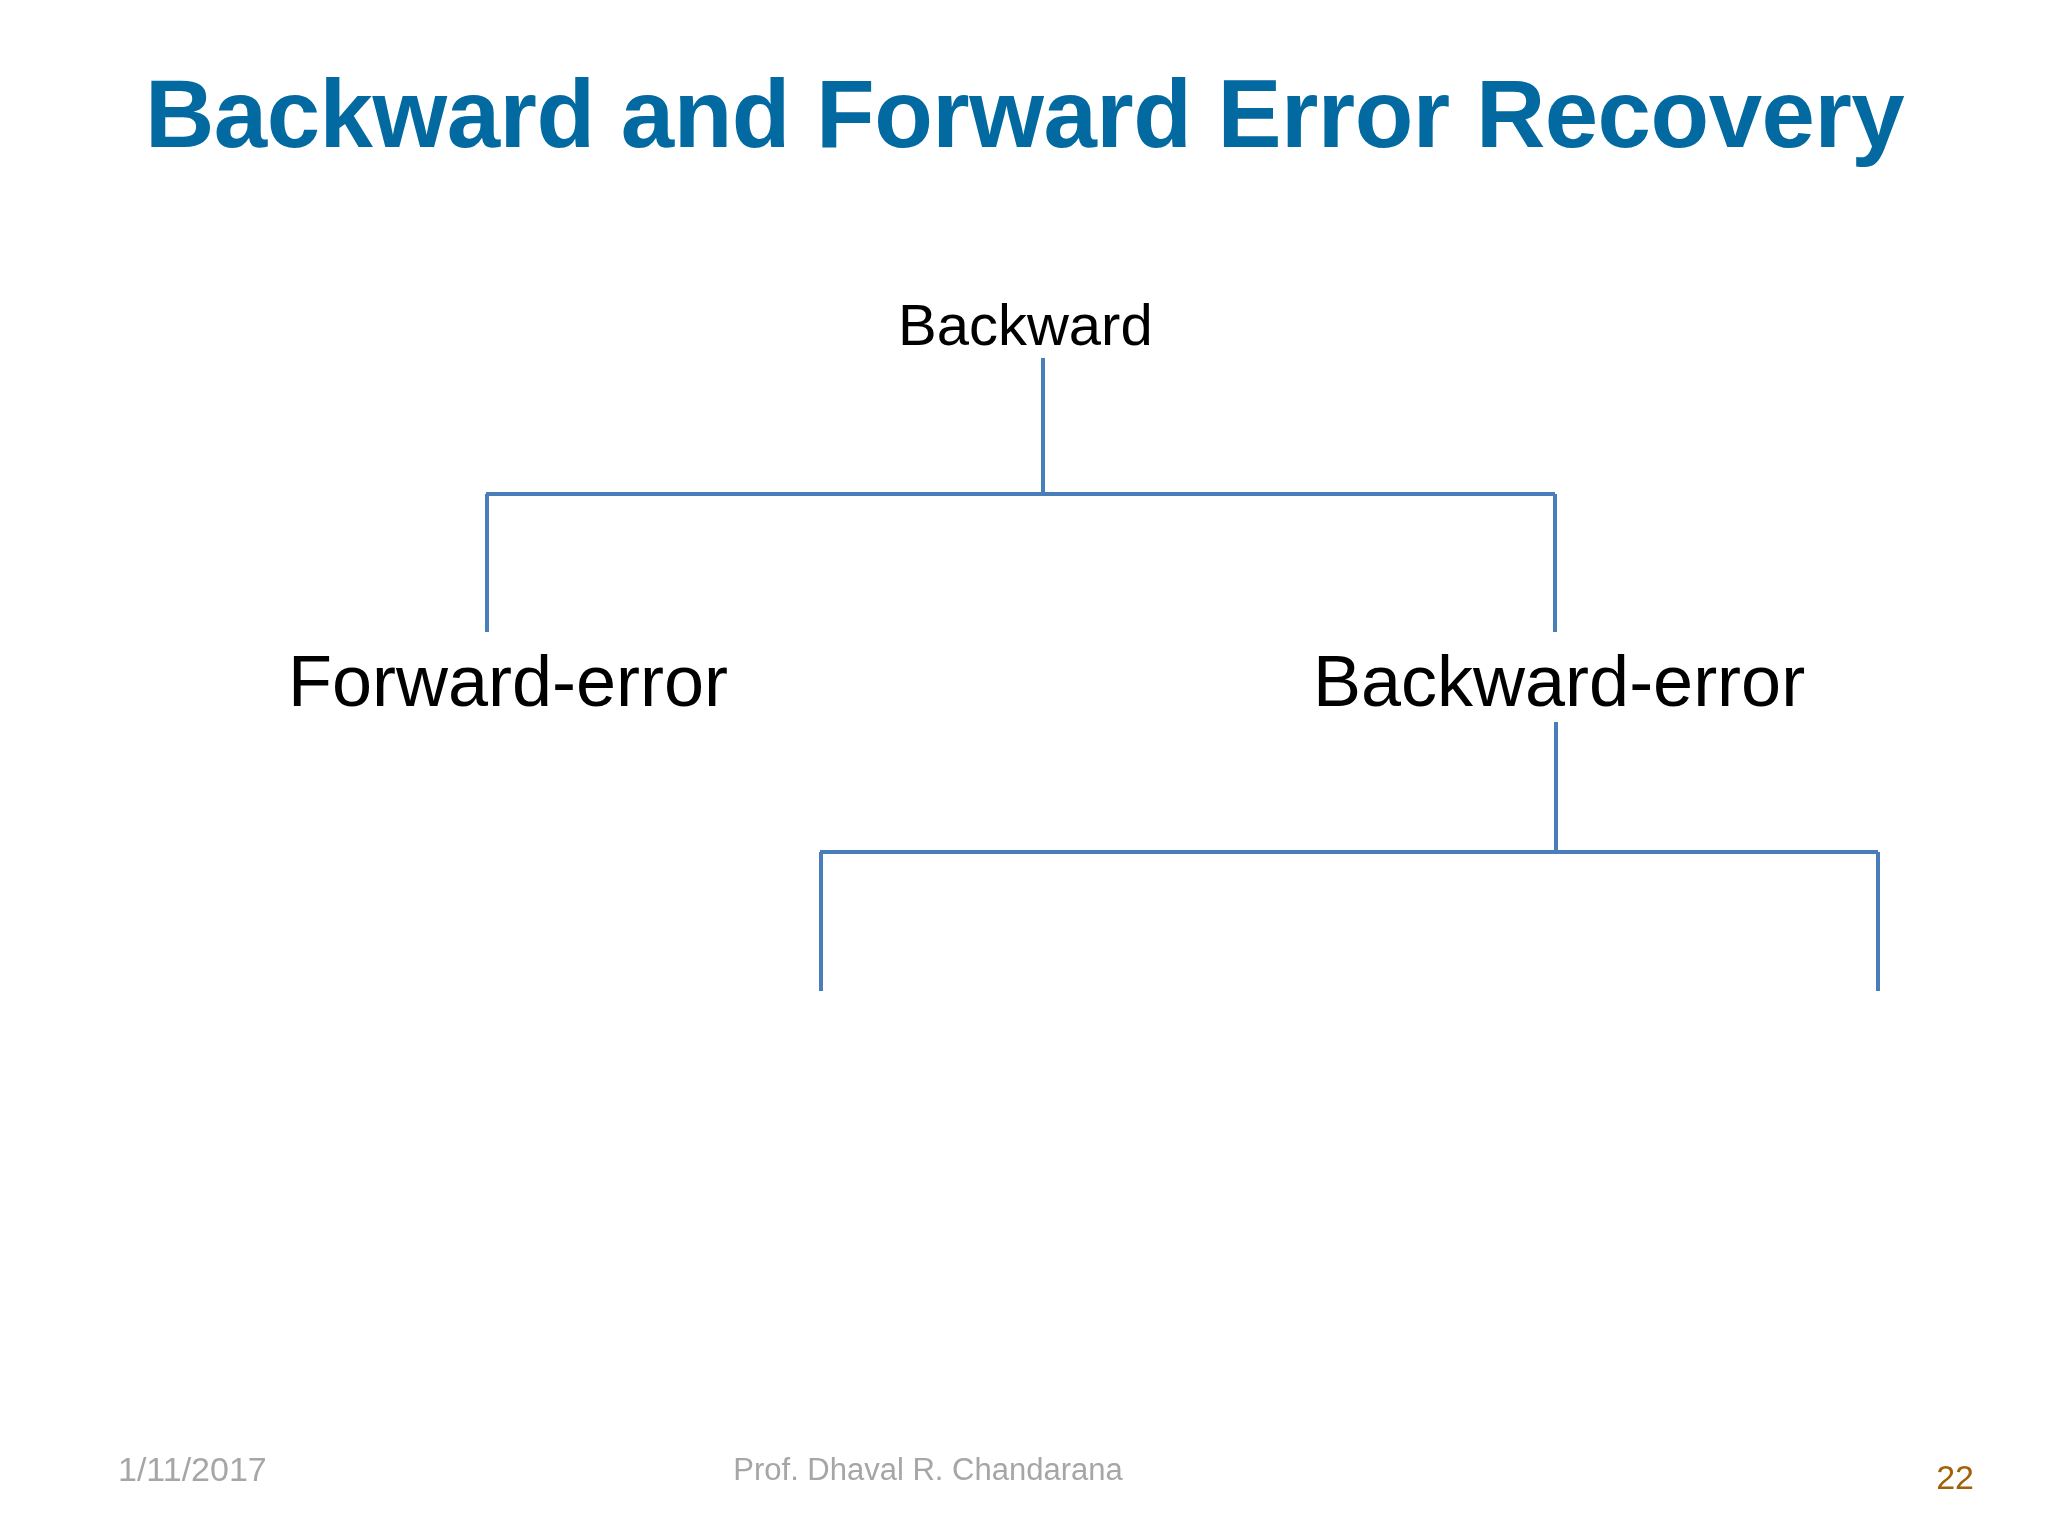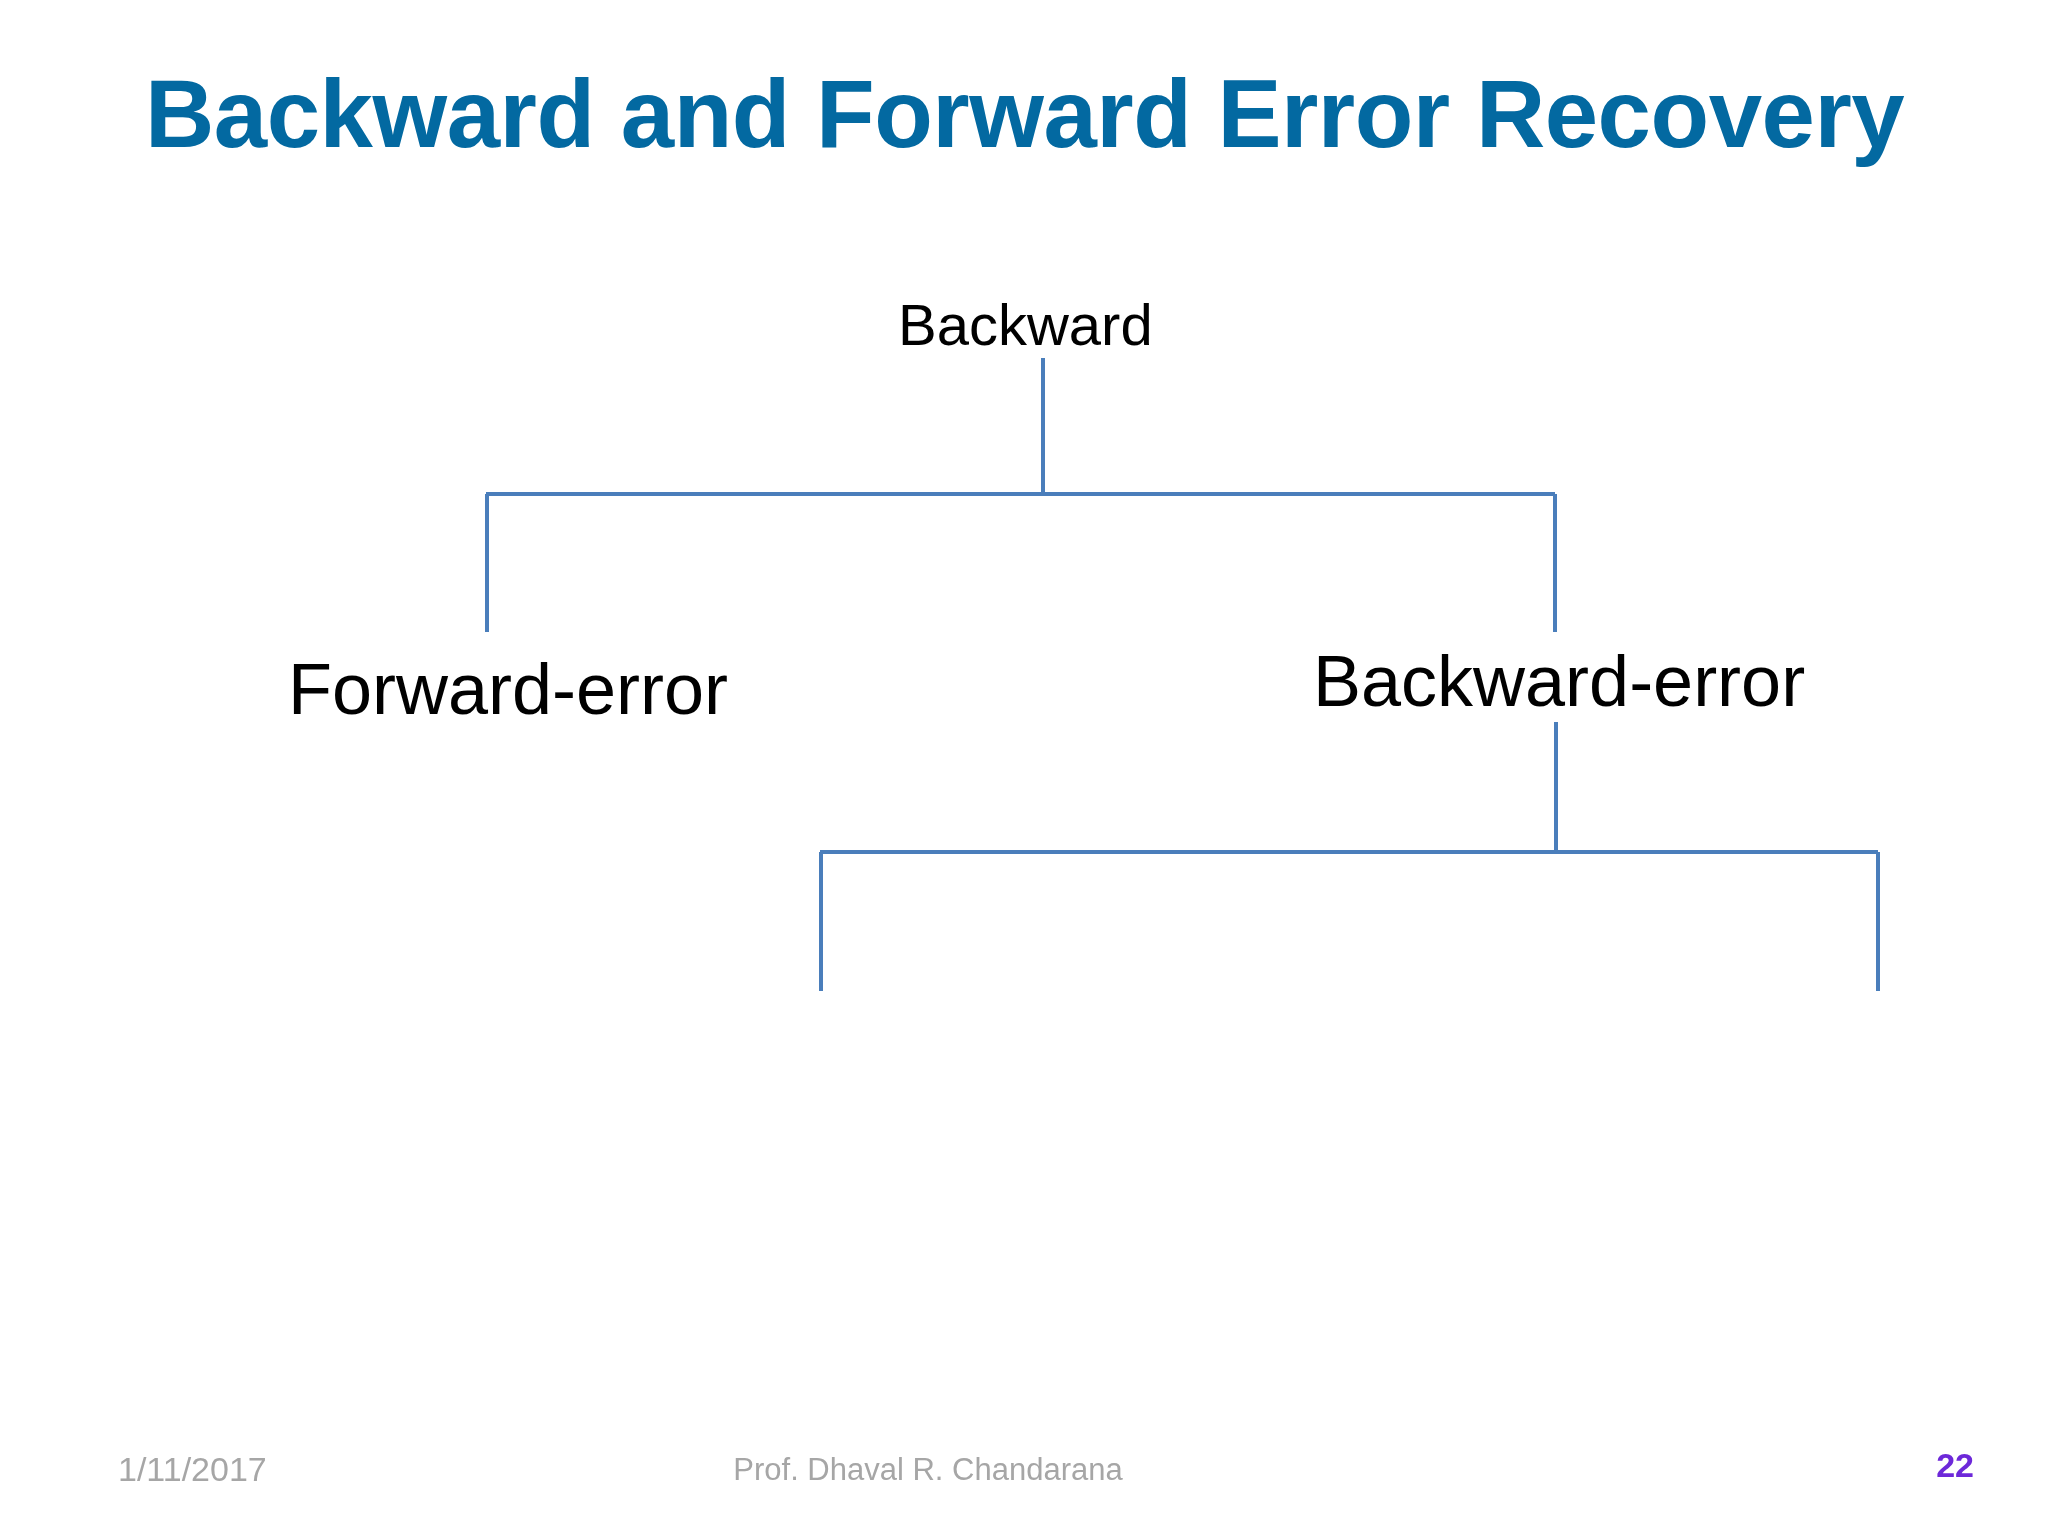--- a/index.html
+++ b/index.html
@@ -48,21 +48,21 @@
   .node-root {
     font-size: 58px;
     left: 898px;
     top: 296px;
   }
   
   .node-l2 {
     font-size: 72px;
     top: 645px;
   }
-  .node-forward  { left: 288px; margin-top: 8px; }
+  .node-forward  { left: 288px; }
   .node-backward { left: 1313px; }
   
   .node-l3 {
     font-size: 72px;
     top: 1027px;
   }
   .node-operational { left: 460px; }
   .node-state       { left: 1578px; }
 
   
@@ -94,23 +94,22 @@
     position: absolute;
     left: 0;
     top: 6px;
     width: 1856px;
     text-align: center;
     font-size: 31px;
   }
   #footer-slide-number {
     position: absolute;
     right: 74px;
-    top: 0;
-    color: #6d28d9;
-    font-weight: bold;
+    top: 12px;
+    color: #a16207;
   }
 </style>
 </head>
 <body>
 
 <div id="slide">
 
   <div id="slide-title">Backward and Forward Error Recovery</div>
 
   <div id="diagram">

